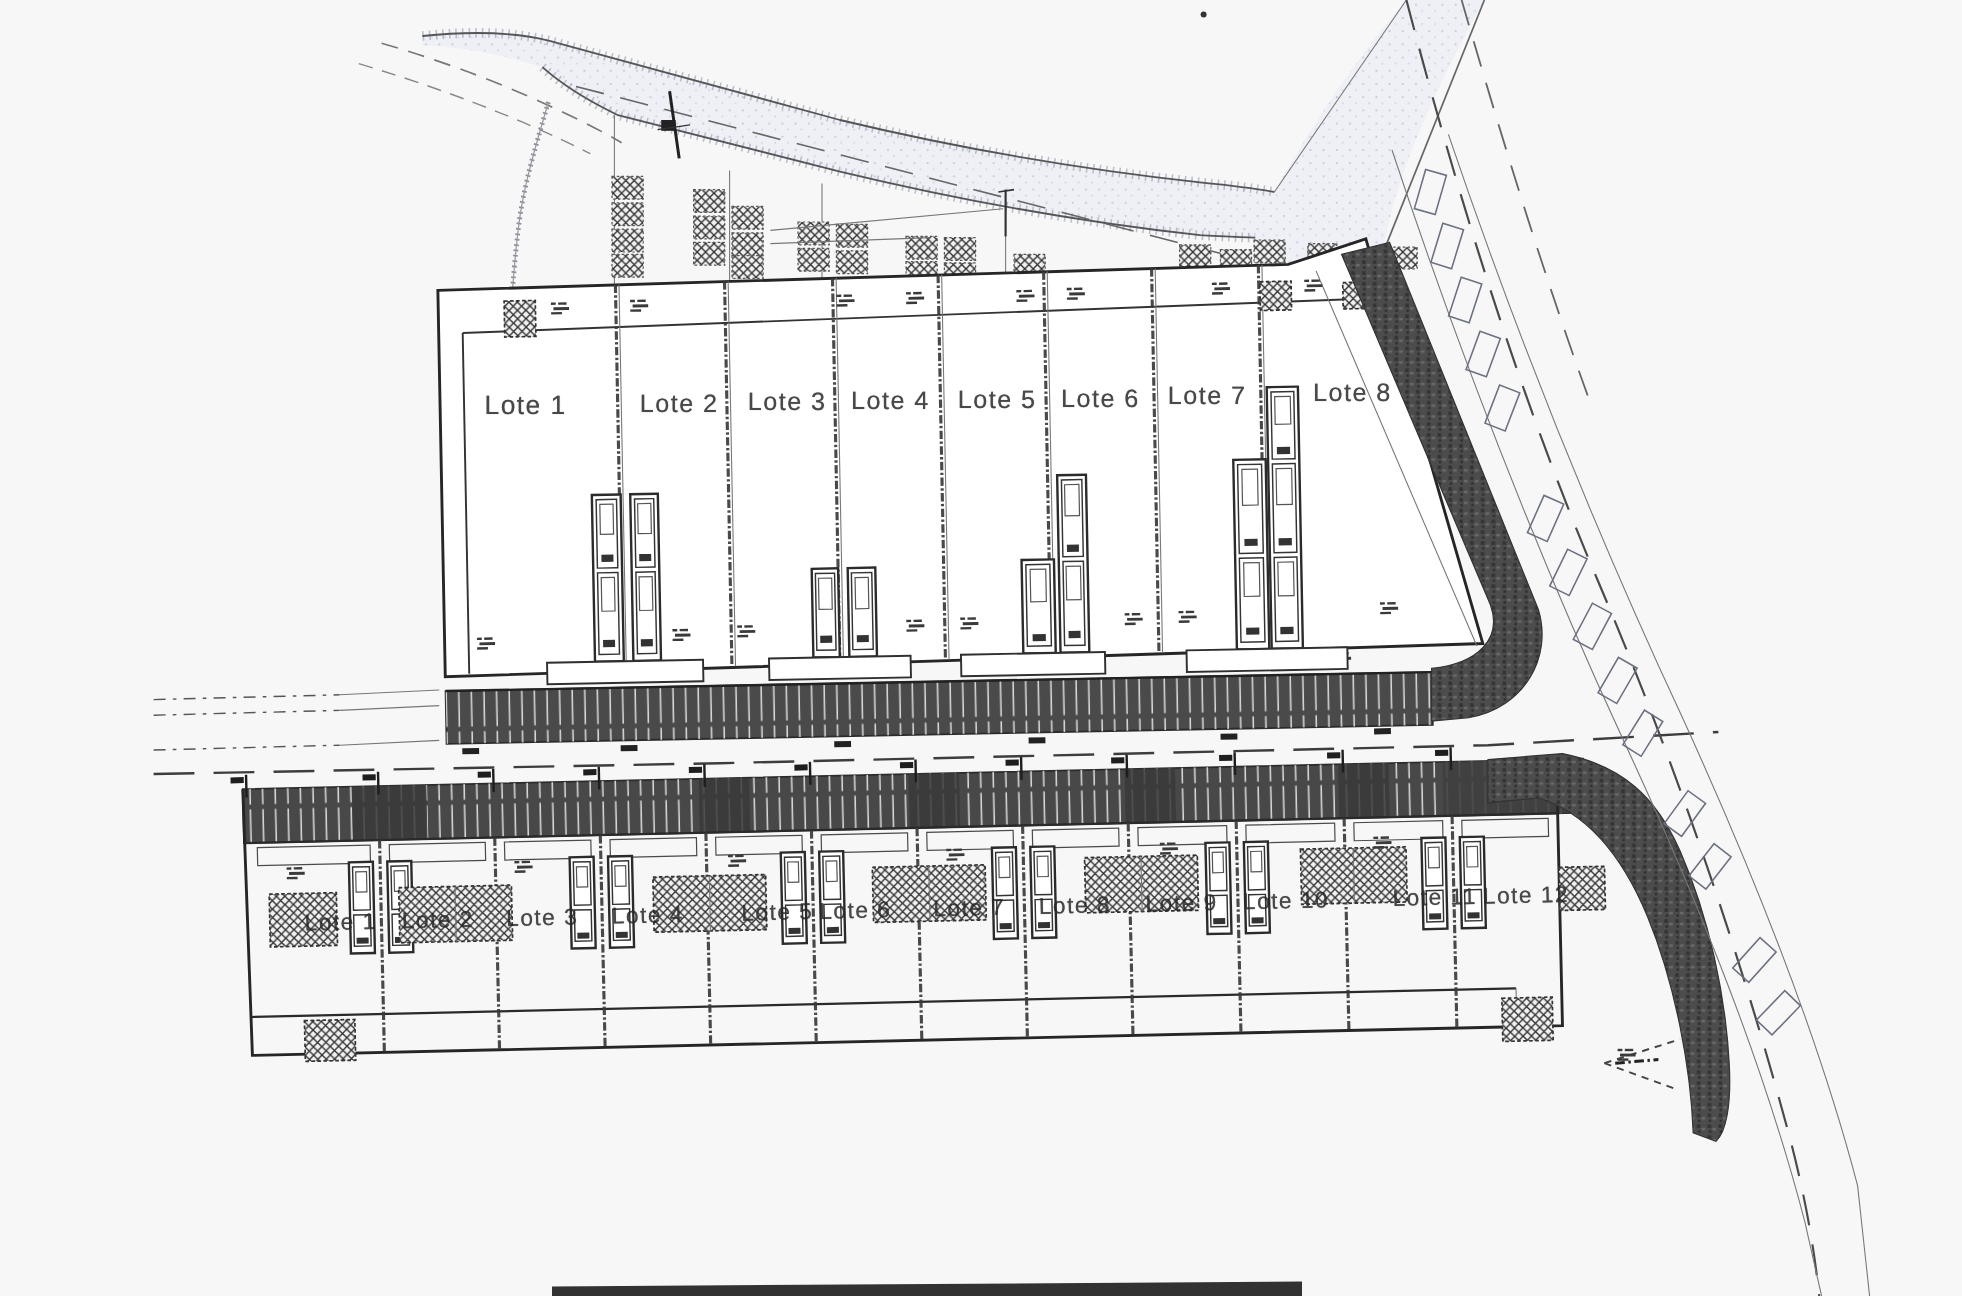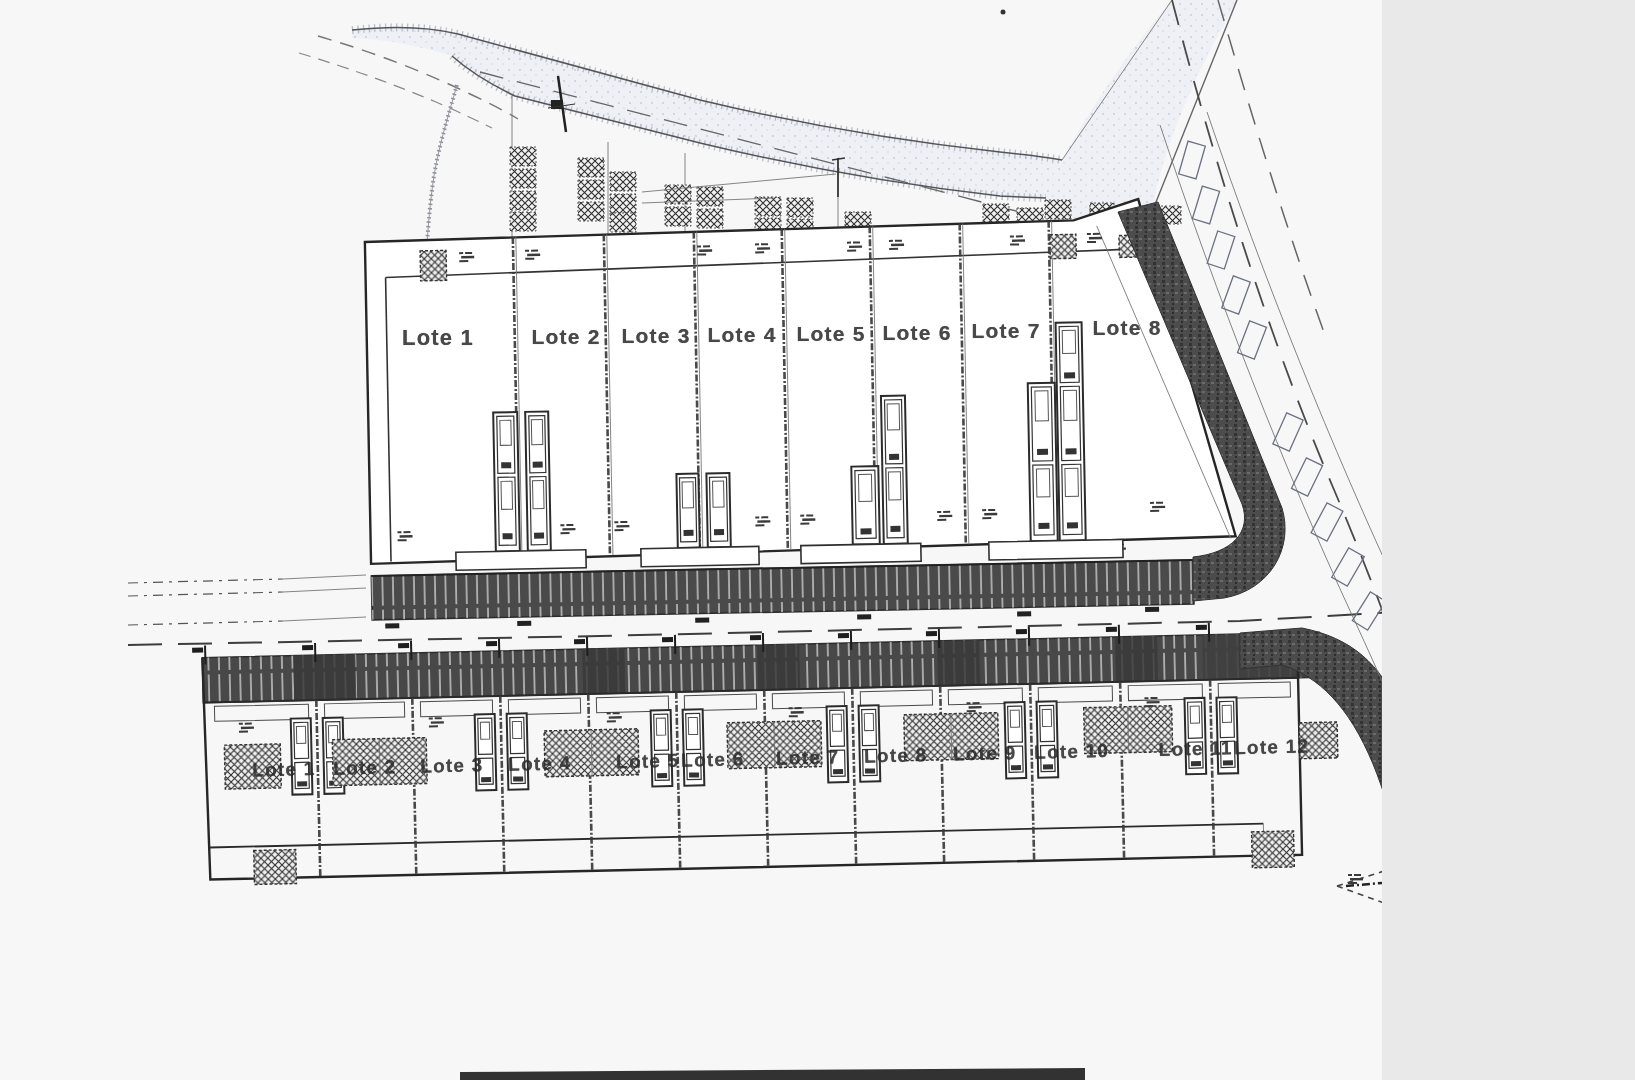--- a/index.html
+++ b/index.html
@@ -1,23 +1,22 @@
 <!DOCTYPE html>
 <html style="--paper: #f7f7f8; --ink: #2b2b2b; --dark: #4a4a4a; --road: #eef0f6;"><head>
 <meta charset="utf-8">
 <style>
   :root{
     --paper:#f7f7f8; --ink:#2b2b2b; --dark:#4a4a4a; --road:#eef0f6;
   }
   html,body{margin:0;padding:0;background:#e9e9ea;}
   #plan{
-    position:relative; width:1382px; height:1080px; overflow:hidden;
+    position:relative; width:1635px; height:1080px; overflow:hidden;
     background:var(--paper);
     font-family:"Liberation Sans", sans-serif;
-    font-weight:bold;
   }
   #art{position:absolute;left:0;top:0;}
   .bld{fill:#ffffff;stroke:#2b2b2b;stroke-width:2;}
   .cell{fill:none;stroke:#333;stroke-width:1.2;}
   .door{fill:none;stroke:#555;stroke-width:1;}
   .bar{fill:#333;}
   .plat{fill:#fff;stroke:#2f2f2f;stroke-width:1.6;}
   .hb{fill:url(#xh);stroke:#333;stroke-width:1.4;stroke-dasharray:3 2;}
   .cs{fill:url(#xh);stroke:#555;stroke-width:1;stroke-dasharray:2 2;}
   .div{stroke:#3a3a3a;stroke-width:2.6;stroke-dasharray:7 2 2 2;opacity:.92;fill:none;}

